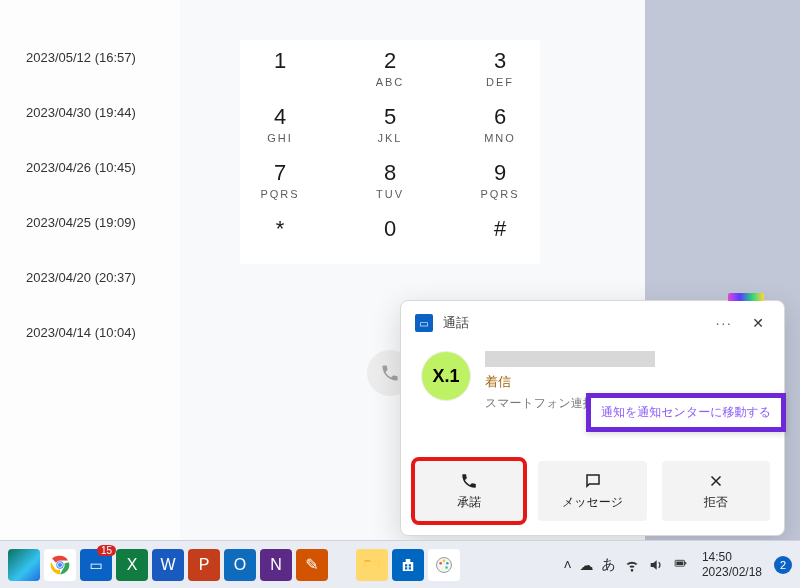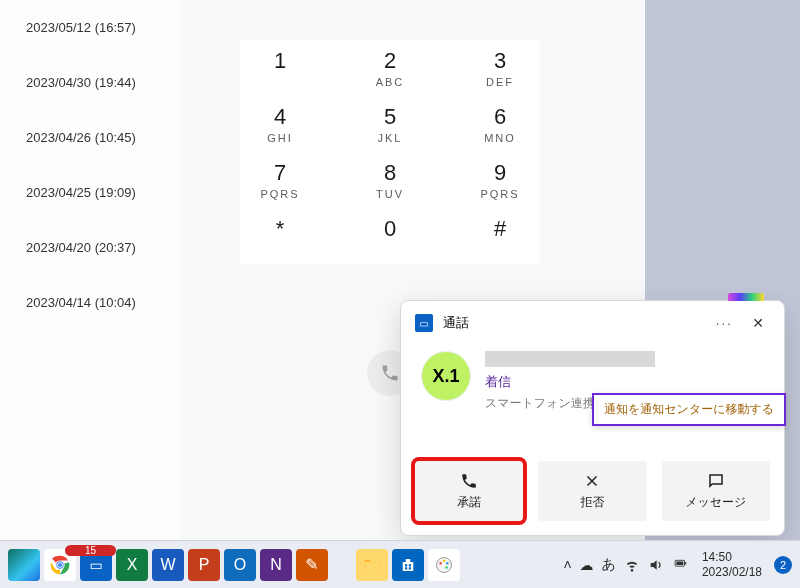--- a/index.html
+++ b/index.html
@@ -1,67 +1,67 @@
 <!DOCTYPE html>
 <html><head>
 <meta charset="utf-8">
 <style>
   * { box-sizing: border-box; margin: 0; padding: 0; }
   html, body { width: 800px; height: 588px; overflow: hidden; font-family: "Segoe UI", "Yu Gothic UI", sans-serif; background: #fff; }
   body { position: relative; }
 
   
-  .call-history { position: absolute; left: 0; top: 0; width: 180px; height: 540px; background: #fdfdfd; }
+  .call-history { position: absolute; left: 0; top: 0; width: 180px; height: 540px; background: #fdfdfd; padding-top: 30px; }
   .call-history .item { font-size: 13px; color: #333; padding: 20px 0 20px 26px; }
 
   
   .desk-right { position: absolute; left: 180px; top: 0; width: 620px; height: 540px; background: linear-gradient(to right, #f8f9fb 0%, #f8f9fb 75%, #c1c7d7 75%, #c1c7d7 100%); }
   .dialpad-card { position: absolute; left: 60px; top: 40px; width: 300px; background: #fff; }
   .dialpad { display: grid; grid-template-columns: repeat(3, 1fr); gap: 0px 30px; justify-items: center; }
   .key { width: 60px; text-align: center; padding: 8px 0; cursor: default; }
   .key .digit { font-size: 22px; font-weight: 300; color: #1a1a1a; }
   .key .letters { font-size: 11px; letter-spacing: 2px; color: #5b5b5b; margin-top: 2px; min-height: 12px; }
   .call-btn-row { position: absolute; left: 60px; top: 350px; width: 300px; display:flex; justify-content:center; }
   .call-circle { width: 46px; height: 46px; border-radius: 50%; background: #ececec; display:flex; align-items:center; justify-content:center; color:#a0a0a0; }
 
   
   .toast { position: absolute; left: 400px; top: 300px; width: 385px; height: 236px; background: #fff; border: 1px solid #d8d8d8; border-radius: 8px; box-shadow: 0 8px 30px rgba(0,0,0,0.15); }
   .toast-accent { position:absolute; top:-8px; right:20px; width:36px; height:8px; border-radius:2px 2px 0 0; background: linear-gradient(90deg,#d94bd9,#5a3cff,#2bd37b,#ffd836); }
   .toast-head { display:flex; align-items:center; gap:10px; padding:10px 14px; }
   .toast-icon { width:18px; height:18px; background:#0a63c4; display:flex; align-items:center; justify-content:center; border-radius:2px; }
   .toast-icon span{ font-size:10px; color:#fff; }
-  .toast-title { font-size:13px; color:#000000; }
+  .toast-title { font-size:13px; color:#404040; }
   .toast-head .spacer{flex:1;}
   .dots { font-size:14px; color:#666; letter-spacing:1px; padding:4px; }
   .close-x { font-size:14px; color:#333; padding:4px 6px; }
   .toast-body { display:flex; gap:14px; padding: 6px 20px 0 20px; }
   .avatar { width:50px; height:50px; border-radius:50%; background:#bef264; border:1px solid #eee; display:flex; align-items:center; justify-content:center; font-weight:900; font-size:18px; color:#000; }
   .ident { flex:1; }
   .ident .bar { width: 170px; height: 16px; background: #d8d8d8; margin-bottom:6px; }
-  .ident .line1 { font-size:13px; color:#4c1d95; }
+  .ident .line1 { font-size:13px; color:#a16207; }
   .ident .line2 { font-size:12px; color:#7a7a7a; margin-top:4px; }
-  .tooltip { position:absolute; right:-2px; top:92px; background:#fff; border:2px solid #6d28d9; padding:6px 10px; font-size:12px; color:#a16207; box-shadow:0 2px 6px rgba(0,0,0,0.15); }
-  .toast-actions { position:absolute; left:14px; right:14px; bottom:14px; display:flex; gap:15px; }
+  .tooltip { position:absolute; right:-2px; top:92px; background:#fff; border:5px solid #6d28d9; padding:6px 10px; font-size:12px; color:#8b5cf6; box-shadow:0 2px 6px rgba(0,0,0,0.15); }
+  .toast-actions { position:absolute; left:14px; right:14px; bottom:14px; display:flex; gap:15px;justify-content:flex-end; }
   .action { flex:1; background:#f3f3f3; border-radius:4px; display:flex; flex-direction:column; align-items:center; justify-content:center; gap:4px; height:60px; font-size:12px; color:#222; }
   .action.highlight { outline: 4px solid #e61717; outline-offset: 0; }
   .action svg { width:18px; height:18px; }
 
   
   .taskbar { position:absolute; left:0; bottom:0; width:800px; height:48px; background:#e9ecf3; border-top:1px solid #cfd2da; display:flex; align-items:center; padding: 0 8px; }
   .taskbar .launch { display:flex; gap:4px; align-items:center; }
   .tb-icon { width:32px; height:32px; border-radius:4px; display:flex; align-items:center; justify-content:center; font-size:16px; }
   .taskbar .spacer { flex:1; }
   .tray { display:flex; align-items:center; gap:8px; color:#2b2b2b; font-size:12px; }
   .tray .glyph { font-size:14px; }
   .clock { line-height:1.2; margin-left:4px; }
   .badge-circ { width:18px; height:18px; border-radius:50%; background:#0a63c4; color:#fff; font-size:11px; display:flex; align-items:center; justify-content:center; margin-left:4px;}
   .edge { position:relative; background:linear-gradient(135deg,#0b7060,#35c2f0 60%,#1f6fe0);}
   .chrome{background:#fff;}
   .phone-link{position:relative;background:#0a63c4;color:#fff;}
-  .phone-link .b{position:absolute;top:-4px;right:-4px;background:#d02626;color:#fff;border-radius:8px;padding:0 20px;font-size:10px;}
+  .phone-link .b{position:absolute;top:-4px;right:-4px;background:#d02626;color:#fff;border-radius:8px;padding:0 4px;font-size:10px;}
   .excel{background:#107c41;color:#fff;}
   .word{background:#185abd;color:#fff;}
   .ppt{background:#c43e1c;color:#fff;}
   .outlook{background:#0f6cbd;color:#fff;}
   .folder{background:#ffd86b;}
   .store{background:#0067c0;color:#fff;}
   .paint{background:#fff;}
 
   svg { display:block; }
 </style>
@@ -161,29 +161,29 @@
   <div class="tooltip">通知を通知センターに移動する</div>
   <div class="toast-actions">
     <div class="action highlight">
       <svg viewBox="0 0 24 24">
           <path fill="#222" d="M6.6 10.8c1.4 2.8 3.8 5.2 6.6 6.6l2.2-2.2c.3-.3.7-.4 1-.2 1.2.4 2.4.6 3.7.6.6 0 1 .4 1 1V20c0 .6-.4 1-1 1C10.6 21 3 13.4 3 4c0-.6.4-1 1-1h3.4c.6 0 1 .4 1 1 0 1.3.2 2.5.6 3.7.1.3 0 .7-.2 1l-2.2 2.1z"></path>
         </svg>
       <span>承諾</span>
     </div>
     <div class="action">
       <svg viewBox="0 0 24 24">
-          <path stroke="#222" stroke-width="2" d="M6 6l12 12M18 6L6 18"></path>
-        </svg>
-      <span>拒否</span>
+          <path fill="none" stroke="#222" stroke-width="2" d="M4 4h16v12H7l-3 3V4z"></path>
+        </svg>
+      <span>メッセージ</span>
     </div>
     <div class="action">
       <svg viewBox="0 0 24 24">
-          <path fill="none" stroke="#222" stroke-width="2" d="M4 4h16v12H7l-3 3V4z"></path>
-        </svg>
-      <span>メッセージ</span>
+          <path stroke="#222" stroke-width="2" d="M6 6l12 12M18 6L6 18"></path>
+        </svg>
+      <span>拒否</span>
     </div>
   </div>
 </div>
 
 <div class="taskbar">
   <div class="launch">
     <div class="tb-icon edge"></div>
     <div class="tb-icon chrome">
       <svg viewBox="0 0 24 24" width="22" height="22">
           <circle cx="12" cy="12" r="10" fill="#fff"></circle>

